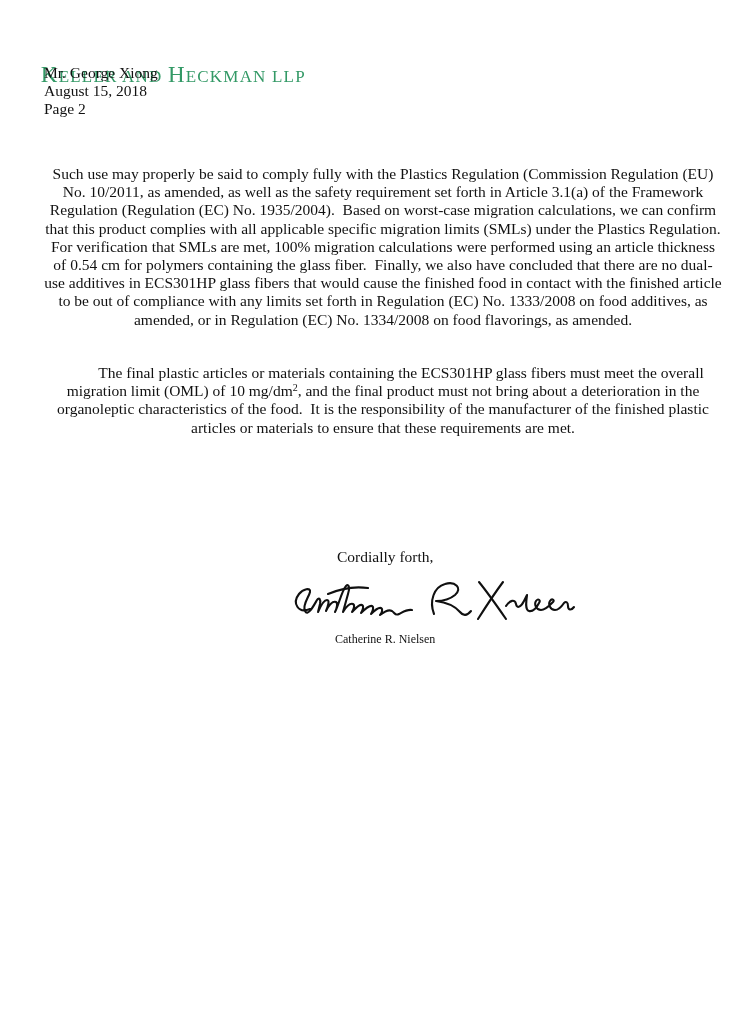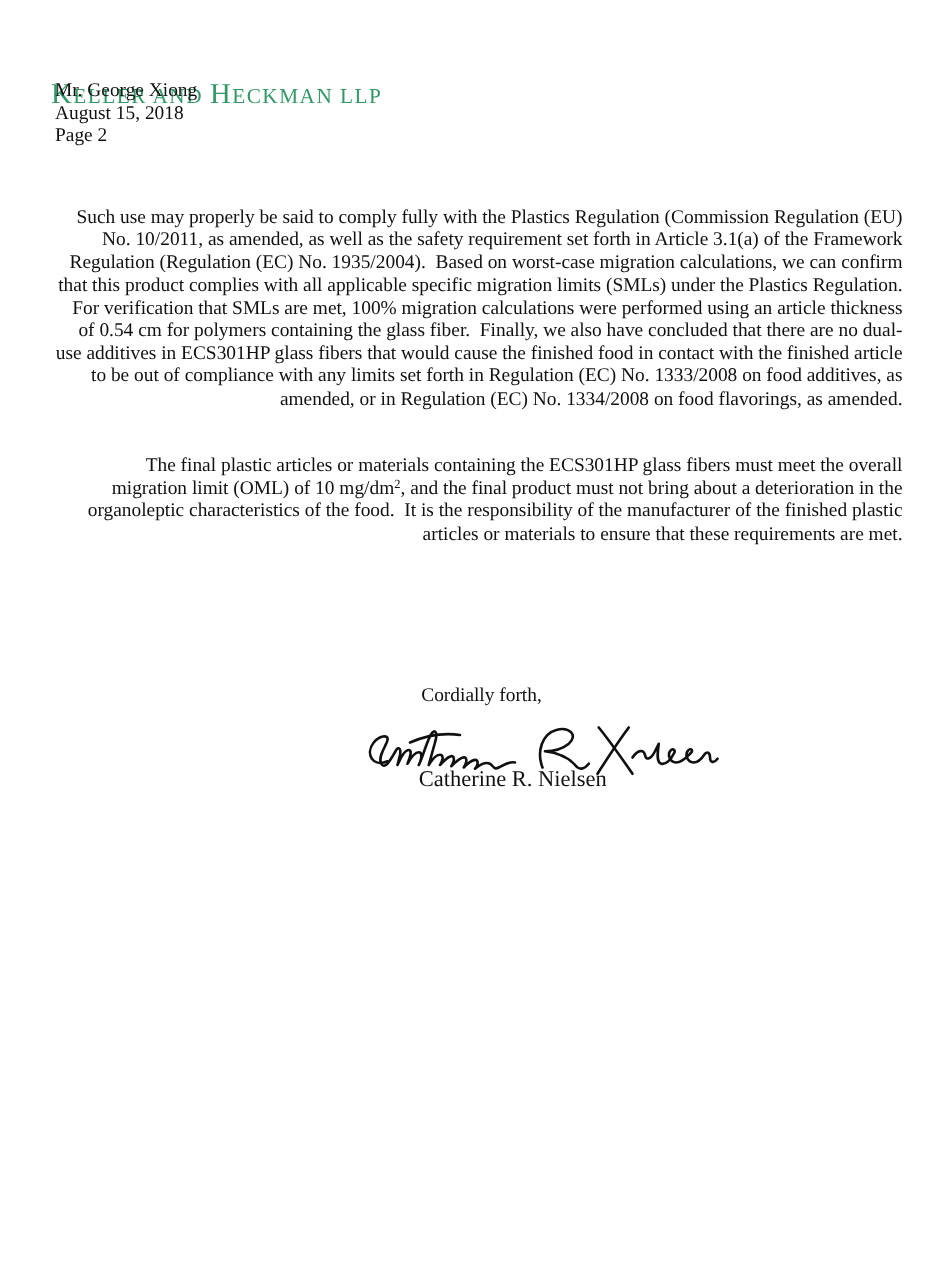--- a/index.html
+++ b/index.html
@@ -35,21 +35,21 @@
     top: 64px;
     font-size: 15.5px;
     line-height: 18.1px;
   }
   .body-par {
     position: absolute;
     left: 44px;
     width: 678px;
     font-size: 15.5px;
     line-height: 18.2px;
-    text-align: right;
+    text-align: center;
     white-space: pre-wrap;
     margin: 0;
   }
   .p1 { top: 165px; }
   .p2 { top: 364px; text-indent: 36px; }
   .p3 { top: 472px; text-indent: 36px; }
   .body-par sup {
     font-size: 10px;
     line-height: 0;
     vertical-align: 5px;
@@ -69,22 +69,22 @@
     height: 60px;
   }
   .signature-wrap svg {
     display: block;
     width: 292px;
     height: 60px;
   }
   .signed-name {
     position: absolute;
     left: 335px;
-    top: 614px;
-    font-size: 18px;
+    top: 630px;
+    font-size: 12px;
     line-height: 18.2px;
   }
   .footer-note {
     position: absolute;
     left: 18px;
     top: 977px;
     font-family: "Liberation Sans", sans-serif;
     font-size: 10px;
     font-weight: 600;
     letter-spacing: 0.2px;

